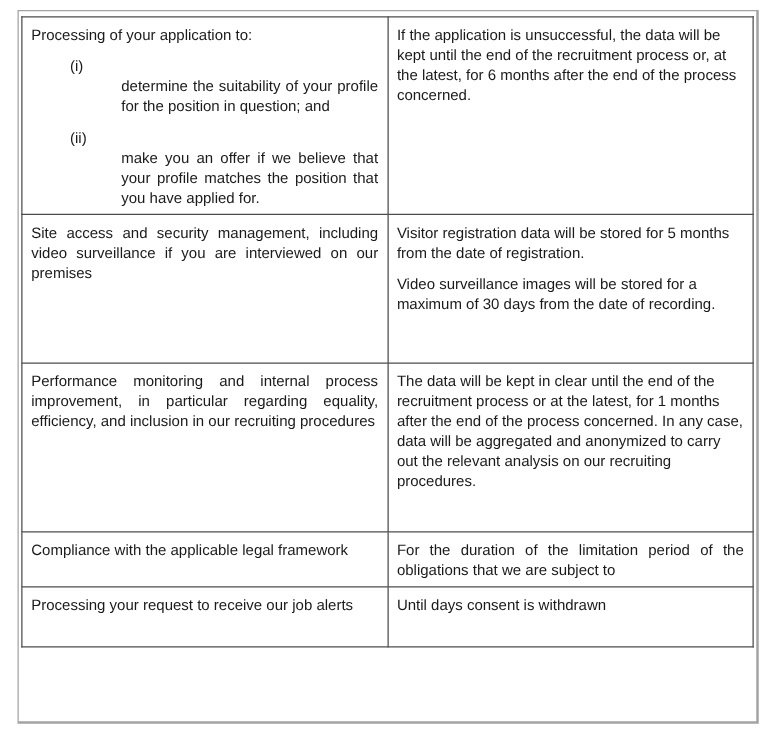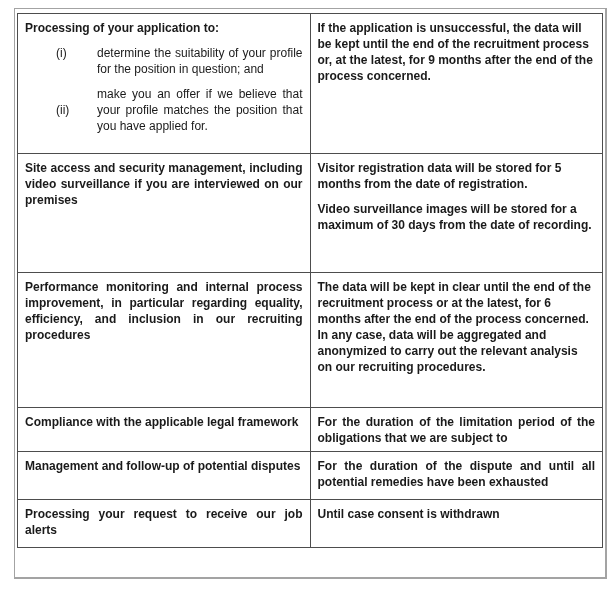--- a/index.html
+++ b/index.html
@@ -38,26 +38,26 @@
     font-size:12px;line-height:16px;
     width:50%;
   }
   tr.row-1 td{height:140px;}
   tr.row-2 td{height:119px;margin-left:20px;}
   tr.row-3 td{height:135px;margin-top:33px;}
   tr.row-4 td{height:39px;}
   tr.row-5 td{height:48px;}
   tr.row-6 td{height:48px;margin-left:48px;}
   td.just{text-align:justify;}
-  td p{margin:0 0 9px 0;font-weight:bold;}
+  td p{margin:0 0 9px 0;}
   td p:last-child{margin-bottom:0;}
   .list-item{display:flex;margin:0 0 9px 31px;}
-  .list-item:last-child{margin-bottom:0;align-items:center;}
+  .list-item:last-child{margin-bottom:0;}
   .list-marker{flex:0 0 41px;text-align:left;}
-  .list-text{flex:1;text-align:justify;}
+  .list-text{flex:1;text-align:justify;margin-top:16px;}
 </style>
 </head>
 <body>
 
 <div class="doc-frame">
 
   <div class="header-row">
   </div>
 
   <table class="body-table">
@@ -68,65 +68,57 @@
         <div class="list-item">
           <span class="list-marker">(i)</span>
           <span class="list-text">determine the suitability of your profile for the position in question; and</span>
         </div>
         <div class="list-item">
           <span class="list-marker">(ii)</span>
           <span class="list-text">make you an offer if we believe that your profile matches the position that you have applied for.</span>
         </div>
       </td>
       <td>
-        <p>If the application is unsuccessful, the data will be kept until the end of the recruitment process or, at the latest, for 9 months after the end of the process concerned.</p>
+        <p>If the application is unsuccessful, the data will be kept until the end of the recruitment process or, at the latest, for 6 months after the end of the process concerned.</p>
       </td>
     </tr>
 
     <tr class="row-2">
       <td class="just">
         <p>Site access and security management, including video surveillance if you are interviewed on our premises</p>
       </td>
       <td>
         <p>Visitor registration data will be stored for 5 months from the date of registration.</p>
         <p>Video surveillance images will be stored for a maximum of 30 days from the date of recording.</p>
       </td>
     </tr>
 
     <tr class="row-3">
       <td class="just">
         <p>Performance monitoring and internal process improvement, in particular regarding equality, efficiency, and inclusion in our recruiting procedures</p>
       </td>
       <td>
-        <p>The data will be kept in clear until the end of the recruitment process or at the latest, for 6 months after the end of the process concerned. In any case, data will be aggregated and anonymized to carry out the relevant analysis on our recruiting procedures.</p>
+        <p>The data will be kept in clear until the end of the recruitment process or at the latest, for 1 months after the end of the process concerned. In any case, data will be aggregated and anonymized to carry out the relevant analysis on our recruiting procedures.</p>
       </td>
     </tr>
 
     <tr class="row-4">
       <td class="just">
         <p>Compliance with the applicable legal framework</p>
       </td>
       <td class="just">
         <p>For the duration of the limitation period of the obligations that we are subject to</p>
       </td>
     </tr>
 
-    <tr class="row-5">
-      <td class="just">
-        <p>Management and follow-up of potential disputes</p>
-      </td>
-      <td class="just">
-        <p>For the duration of the dispute and until all potential remedies have been exhausted</p>
-      </td>
-    </tr>
 
     <tr class="row-6">
       <td class="just">
         <p>Processing your request to receive our job alerts</p>
       </td>
       <td>
-        <p>Until case consent is withdrawn</p>
+        <p>Until days consent is withdrawn</p>
       </td>
     </tr>
   </tbody>
     </table>
 
 </div>
 
 </body></html>

